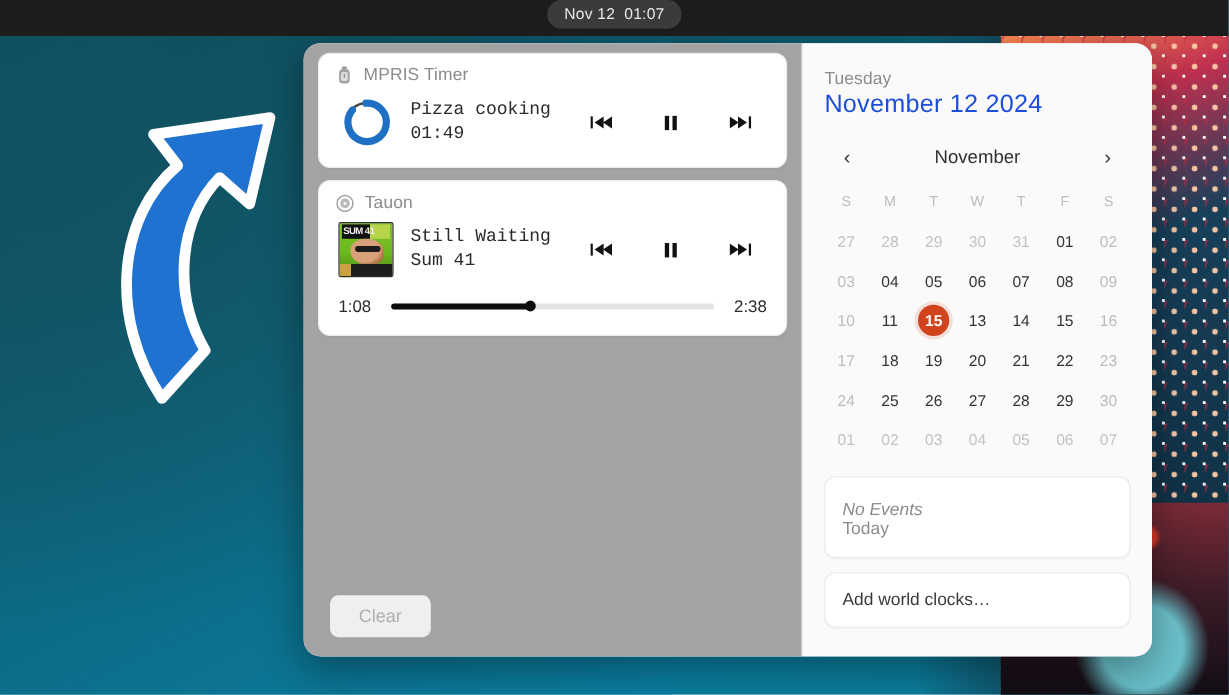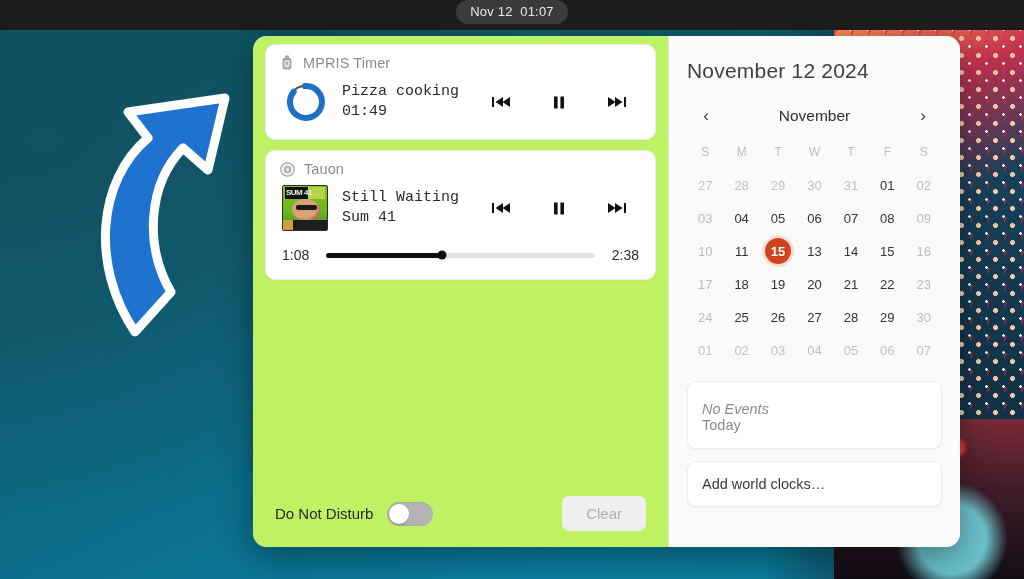--- a/index.html
+++ b/index.html
@@ -74,21 +74,21 @@
     background: #fafafa;
     border-radius: 14px;
     box-shadow: 0 10px 34px rgba(0,0,0,.38);
     display: flex;
     overflow: hidden;
     z-index: 35;
   }
   #panel-left {
     width: 415px; height: 100%;
     display: flex; flex-direction: column;
-    background: #bef264;
+    background: #a3a3a3;
   }
   #panel-divider { width: 1px; background: #e0e0e0; height: 100%; }
   #panel-right {
     flex: 1; height: 100%;
     background: #fafafa;
     display: flex; flex-direction: column;
     padding: 22px 18px 14px 18px;
   }
 
   
@@ -185,21 +185,21 @@
     border-radius: 50%; background: #fff; box-shadow: 0 1px 2px rgba(0,0,0,.25);
   }
   #clear-btn {
     background: #efefef; color: #b0b0b0; border: none;
     font-size: 15px; font-family: inherit;
     padding: 9px 24px; border-radius: 7px; cursor: default;
   }
 
   
   #date-weekday { font-size: 14.5px; color: #8c8c8c; letter-spacing: .1px; }
-  #date-full { font-size: 21px; color: #404040; margin-top: 1px; letter-spacing: .2px; }
+  #date-full { font-size: 21px; color: #1d4ed8; margin-top: 1px; letter-spacing: .2px; }
 
   #cal-nav {
     display: flex; align-items: center; justify-content: space-between;
     margin-top: 20px; padding: 0 6px;
   }
   .nav-arrow {
     width: 26px; height: 26px; display: flex; align-items: center; justify-content: center;
     font-size: 17px; color: #3a3a3a; cursor: pointer; border-radius: 50%;
   }
   #cal-month { font-size: 15.5px; color: #303030; }
@@ -352,33 +352,28 @@
               <div class="seek-fill" id="seek-fill" style="width: 43%;"></div>
               <div class="seek-knob" id="seek-knob" style="left: 43%;"></div>
             </div>
             <span class="seek-time right">2:38</span>
           </div>
         </div>
 
       </div>
 
       <div id="notif-footer">
-        <div id="dnd-wrap">
-          <span id="dnd-label">Do Not Disturb</span>
-          <div class="toggle">
-            <div class="knob"></div>
-          </div>
-        </div>
         <button id="clear-btn">Clear</button>
       </div>
     </div>
 
     <div id="panel-divider"></div>
 
     <div id="panel-right">
+      <div id="date-weekday">Tuesday</div>
       <div id="date-full">November 12 2024</div>
 
       <div id="cal-nav">
         <div class="nav-arrow">‹</div>
         <div id="cal-month">November</div>
         <div class="nav-arrow">›</div>
       </div>
 
       <div id="cal-grid">
           <div class="dow">S</div>

